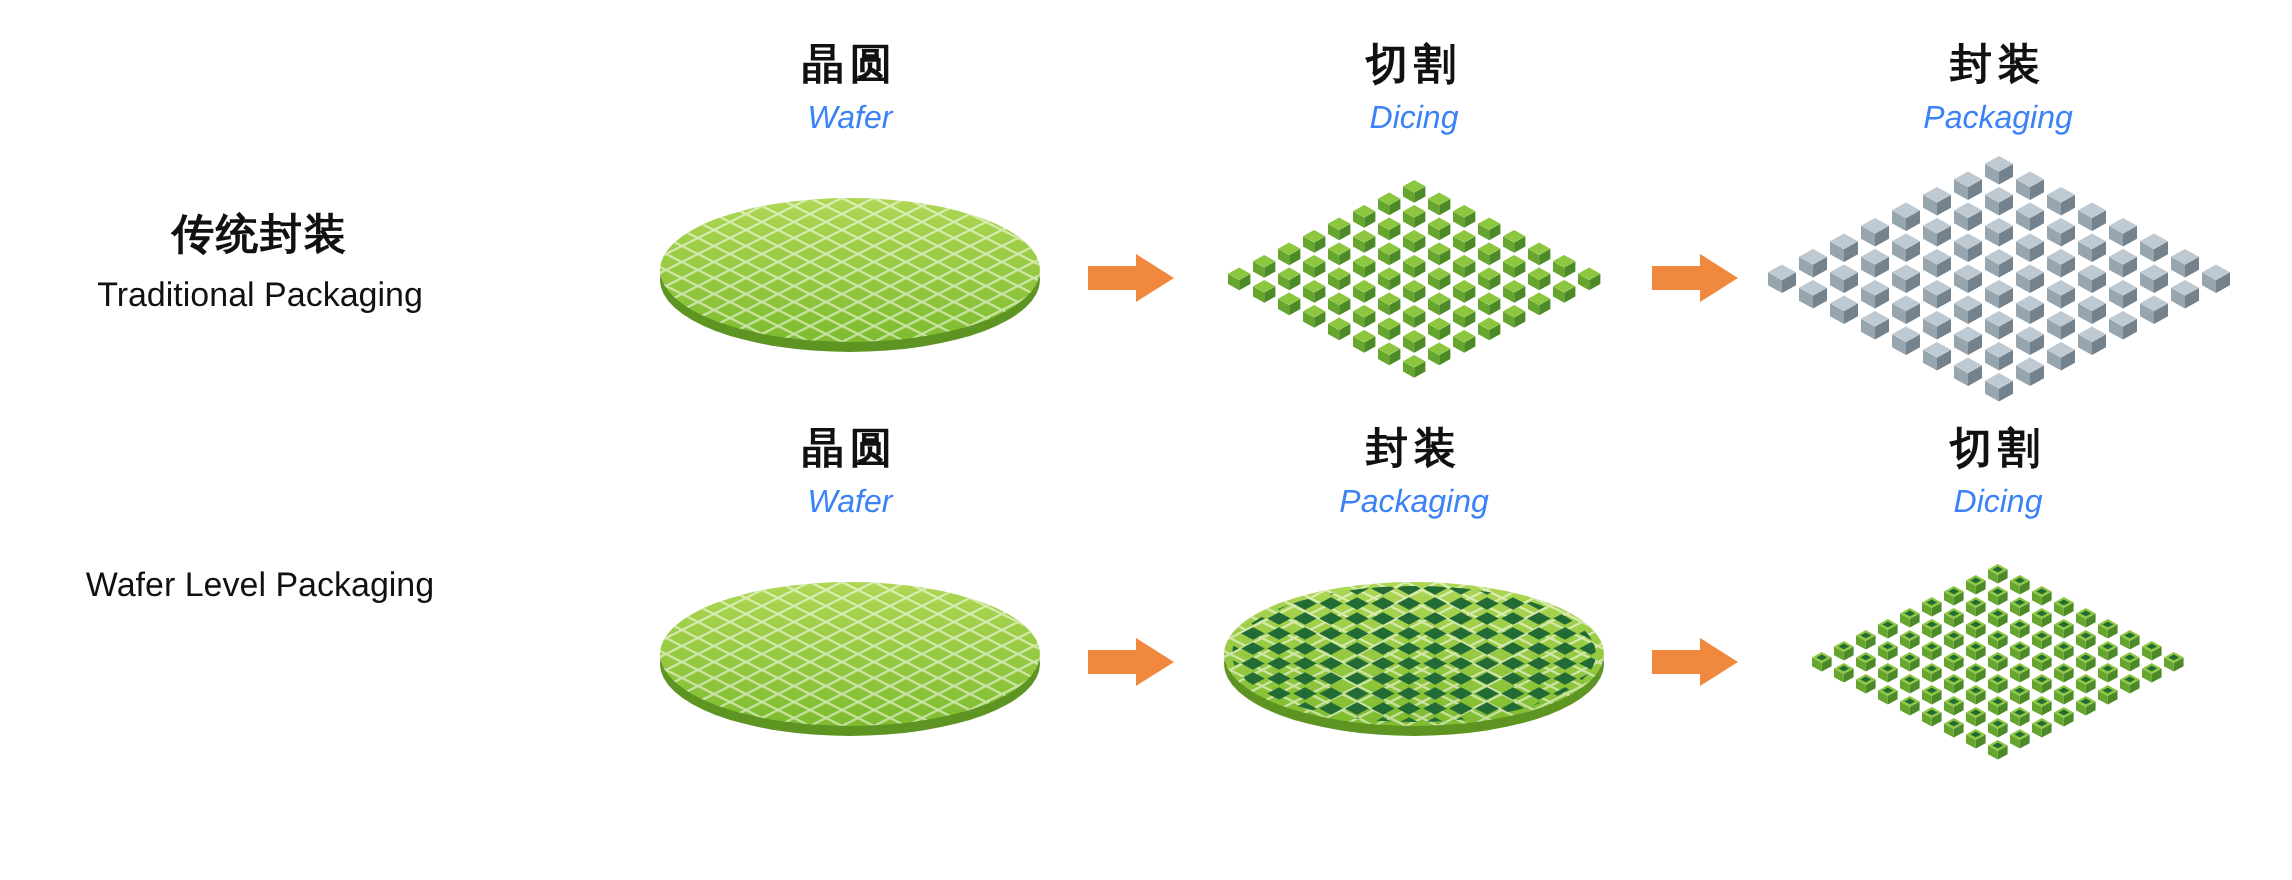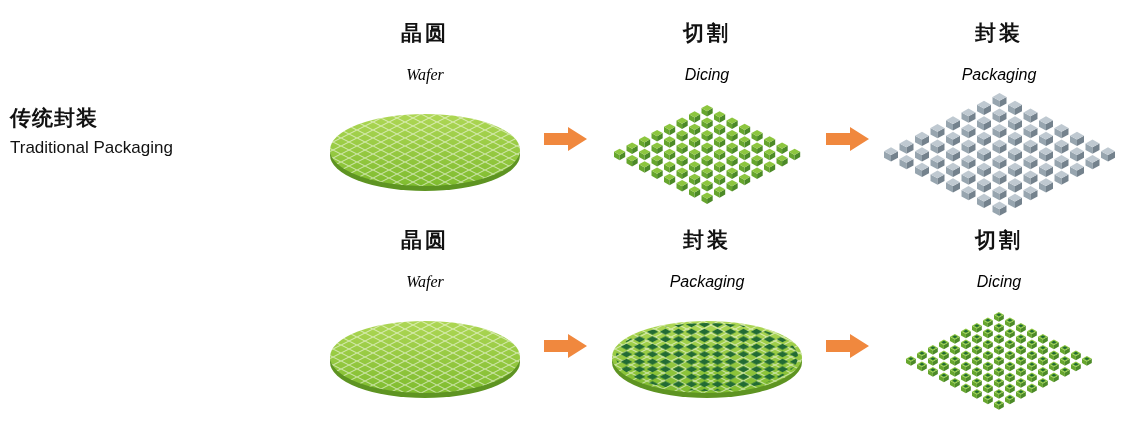--- a/index.html
+++ b/index.html
@@ -5,32 +5,32 @@
   * { margin:0; padding:0; box-sizing:border-box; }
   html,body { background:#ffffff; }
   body { font-family:"Liberation Sans", sans-serif; color:#111; }
   .canvas {
     position:relative; width:1146px; height:440px; background:#fff; overflow:hidden;
   }
   .rows { padding:20px 0 0 10px; }
   .process-row { display:flex; align-items:flex-start; }
   .process-row.row2 { margin-top:8px; }
 
-  .row-label { width:240px; flex:0 0 auto; }
+  .row-label { width:240px; text-align:center; flex:0 0 auto; }
   .row1 .row-label { margin-top:85px; }
   .row2 .row-label { margin-top:64px; }
   .row-label .zh { font-size:21px; font-weight:bold; letter-spacing:1px; line-height:26px; }
   .row-label .en { font-size:17px; font-weight:normal; margin-top:6px; line-height:22px; }
 
   .stage { display:flex; flex-direction:column; align-items:center; flex:0 0 auto; width:230px; }
-  .stage.first { margin-left:60px;font-family:Liberation Serif, serif; }
+  .stage.first { margin-left:60px; }
   .stage.mid   { margin-left:4px; }
   .stage.last  { margin-left:4px; width:250px; }
   .stage .zh { font-size:21px; font-weight:bold; letter-spacing:3px; line-height:26px; }
-  .stage .en { font-size:16px; font-style:italic; color:#000000; margin-top:18px; line-height:21px; }
+  .stage .en { font-size:16px; font-style:italic; color:#3b82f6; margin-top:3px; line-height:21px; }
   .graphic { height:130px; margin-top:4px; display:flex; align-items:center; justify-content:center; }
 
   .arrow-wrap { flex:0 0 auto; margin-left:4px; margin-top:106px; width:44px; height:26px; }
   .arrow-wrap svg { display:block; }
 </style>
 </head>
 <body>
 
 <div class="canvas">
   <div class="rows">
@@ -728,20 +728,21 @@
                 <polygon points="7,0 0,3.9 0,10.4 7,6.5" fill="#74828D"></polygon>
                 <polygon points="0,-3.9 7,0 0,3.9 -7,0" fill="#BFC9D1"></polygon>
               </g>
             </svg>
           </div>
       </div>
     </div>
 
     <div class="process-row row2">
       <div class="row-label">
+        <div class="en">Wafer Level Packaging</div>
       </div>
 
       <div class="stage first">
         <div class="zh">晶圆</div>
         <div class="en">Wafer</div>
         <div class="graphic">
             <svg viewBox="0 0 200 96" width="200" height="96">
               <defs>
                 <linearGradient id="g3" x1="0" y1="0" x2="0" y2="1">
                   <stop offset="0%" stop-color="#AED755"></stop>

